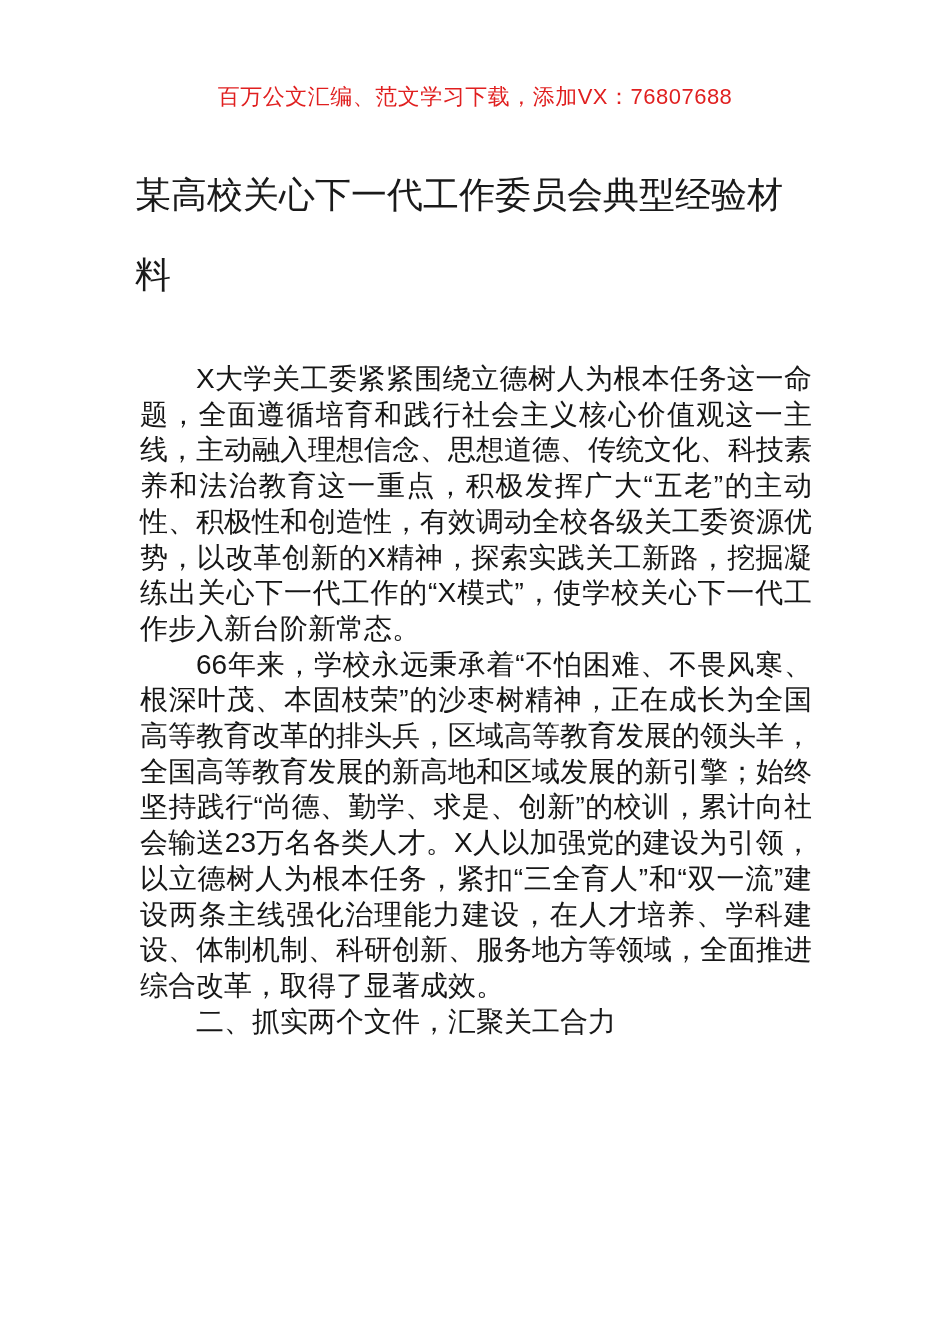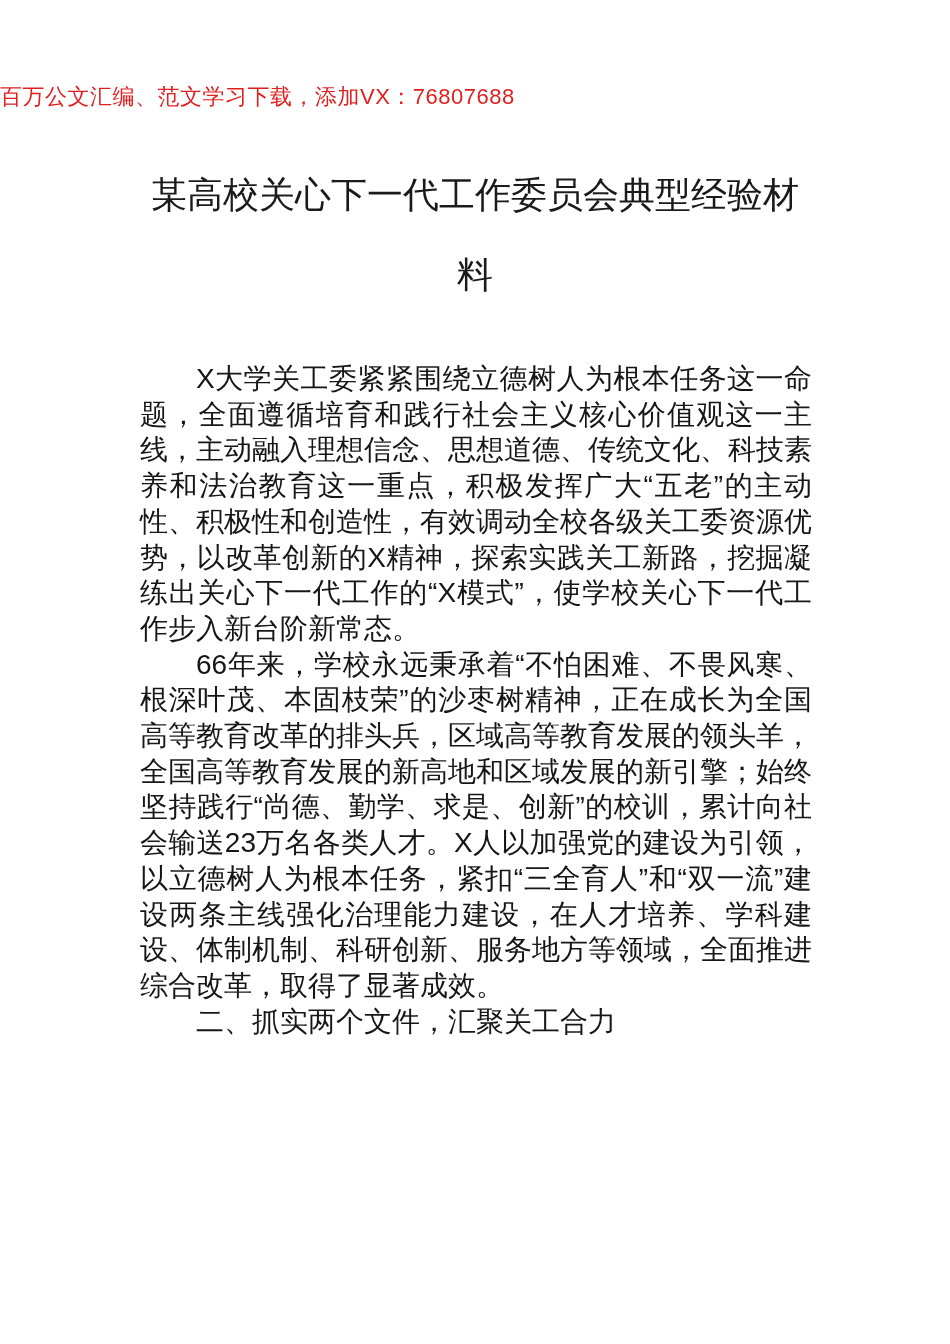--- a/index.html
+++ b/index.html
@@ -13,32 +13,32 @@
     height: 1344px;
     background: #ffffff;
     overflow: hidden;
     font-family: "Liberation Sans", sans-serif;
   }
   .banner {
     position: absolute;
     top: 84px;
     left: 0;
     width: 950px;
+    text-align: center;
     font-size: 22px;
     line-height: 26px;
     color: #e01f1f;
     letter-spacing: 0.5px;
   }
   .title {
     position: absolute;
     top: 155px;
     left: 135px;
     width: 680px;
     margin: 0;
-    text-align: center;
     font-size: 36px;
     font-weight: normal;
     line-height: 80px;
     color: #1a1a1a;
     word-break: break-all;
   }
   .body-text {
     position: absolute;
     top: 339px;
     left: 140px;

